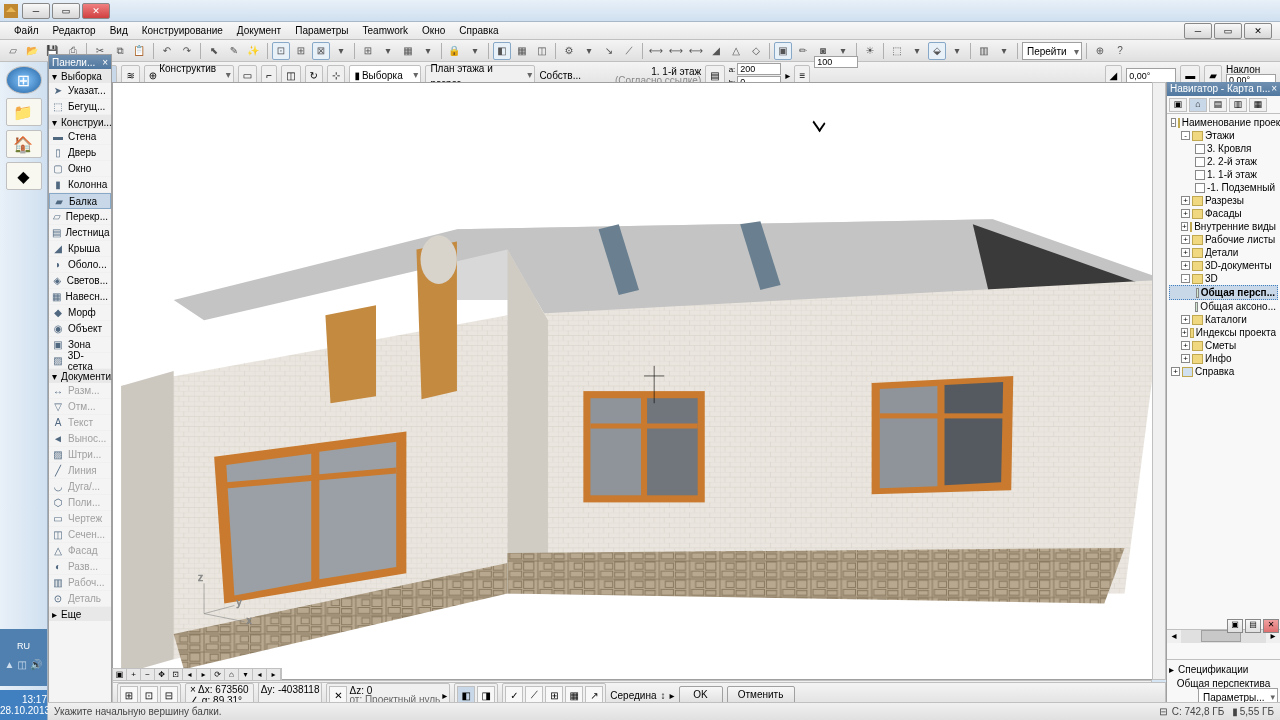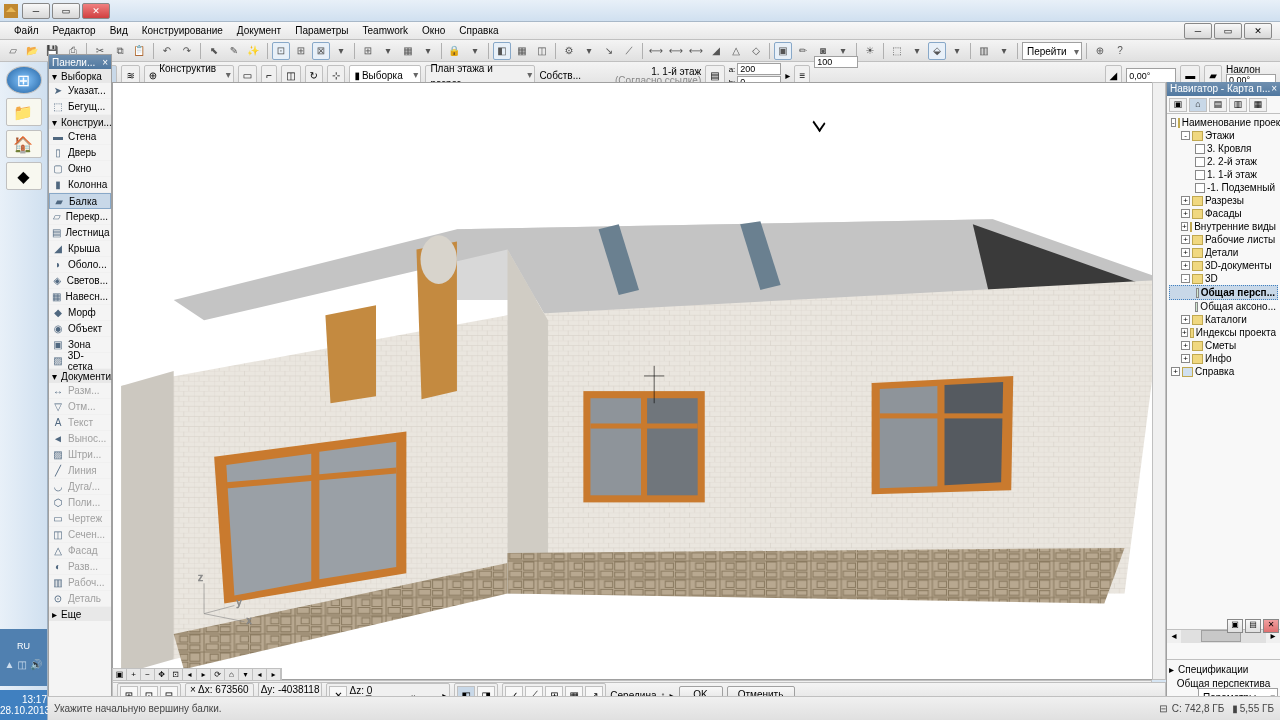--- a/index.html
+++ b/index.html
@@ -46,21 +46,21 @@
 .navigator .bot{border-top:1px solid #c0c0c0;padding:2px}
 .navigator .bot .row{height:14px;display:flex;align-items:center;gap:4px;font-size:9px}
 .navigator .scroll{height:14px;background:#f0f0f0;border-top:1px solid #c0c0c0;display:flex}
 .navbtns{position:absolute;right:0;top:618px;width:114px;height:16px;display:flex;justify-content:flex-end;gap:2px;padding:1px}
 .navbtns .nb{width:16px;height:14px;border:1px solid #888;background:linear-gradient(#f8f8f8,#e0e0e0);font-size:8px;text-align:center}
 .navbtns .nb.red{background:linear-gradient(#f0a0a0,#e07070)}
 .bottombar{position:absolute;left:112px;bottom:12px;right:114px;height:26px;background:linear-gradient(#f4f4f4,#e0e0e0);border:1px solid #c0c0c0;display:flex;align-items:center;padding:0 4px;gap:4px;font-size:9px}
 .bottombar .grp{display:flex;align-items:center;gap:2px;border:1px solid #c0c0c0;padding:2px;background:#f0f0f0;border-radius:2px}
 .bottombar .btn{width:18px;height:18px;border:1px solid #c0c0c0;background:#f8f8f8;display:flex;align-items:center;justify-content:center}
 .bottombar .okbtn{width:44px;height:18px;border:1px solid #a0a0a0;background:linear-gradient(#f8f8f8,#e0e0e0);border-radius:2px;text-align:center;line-height:16px}
-.statusbar{position:absolute;left:48px;bottom:0;right:0;height:24px;background:linear-gradient(#f0f0f0,#e0e0e0);border-top:1px solid #c0c0c0;display:flex;align-items:center;padding:0 6px;font-size:9px;color:#444}
+.statusbar{position:absolute;left:48px;bottom:0;right:0;height:18px;background:linear-gradient(#f0f0f0,#e0e0e0);border-top:1px solid #c0c0c0;display:flex;align-items:center;padding:0 6px;font-size:9px;color:#444}
 .statusbar .spacer{flex:1}
 .mininav{position:absolute;left:112px;bottom:38px;height:14px;display:flex;background:#e8e8e8;border:1px solid #c0c0c0}
 .mininav .mb{width:14px;height:12px;border-right:1px solid #c0c0c0;font-size:8px;text-align:center;line-height:12px}
 .dropdown{border:1px solid #a0a0a0;background:#fff;padding:1px 14px 1px 4px;position:relative;height:18px;line-height:15px}
 .dropdown::after{content:"▾";position:absolute;right:2px;top:1px;color:#666}
 .cursor{position:absolute;left:812px;top:115px;width:12px;height:16px;pointer-events:none}
 .cursor::before{content:"";position:absolute;border-left:2px solid #000;border-bottom:2px solid #000;width:8px;height:10px;transform:rotate(-45deg) skew(-10deg,-10deg);top:2px;left:2px}
 </style>
 </head>
 <body>

